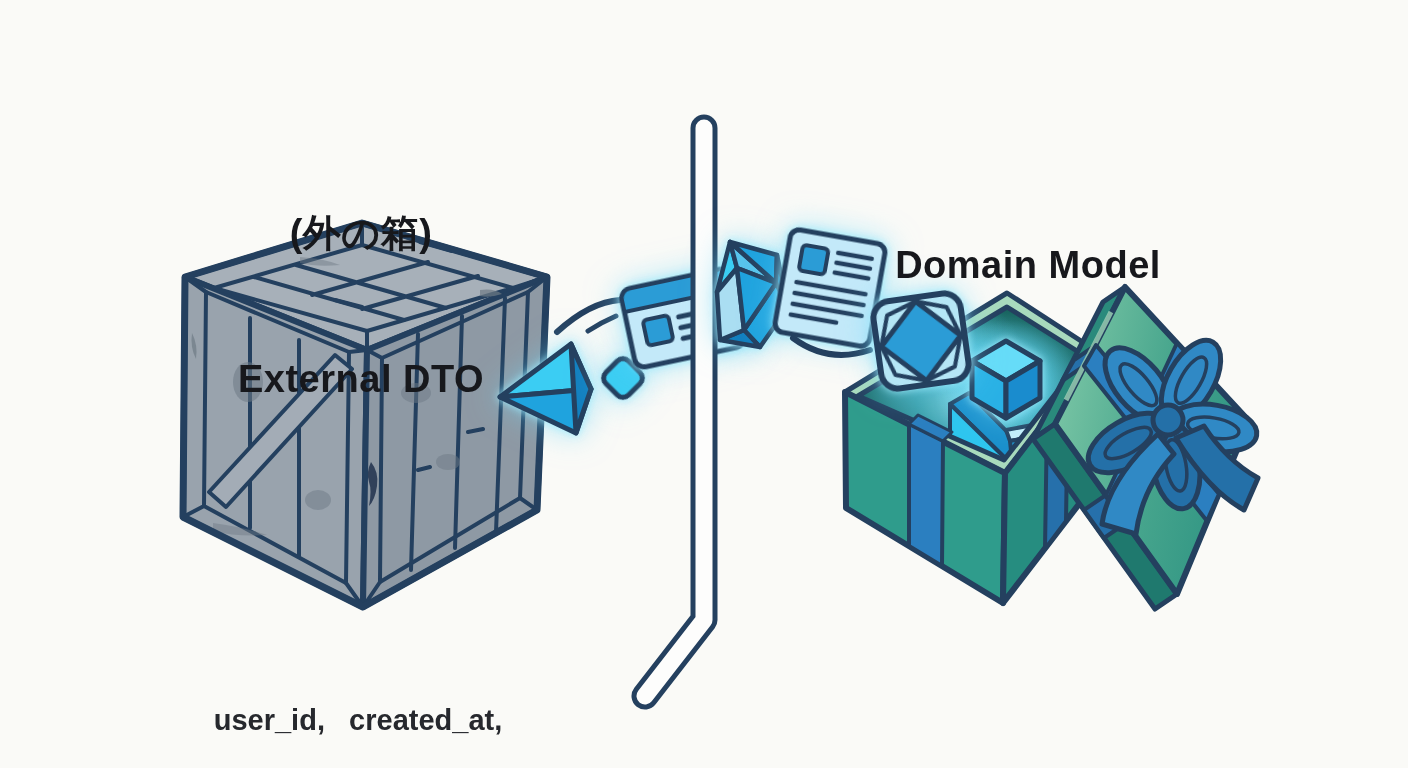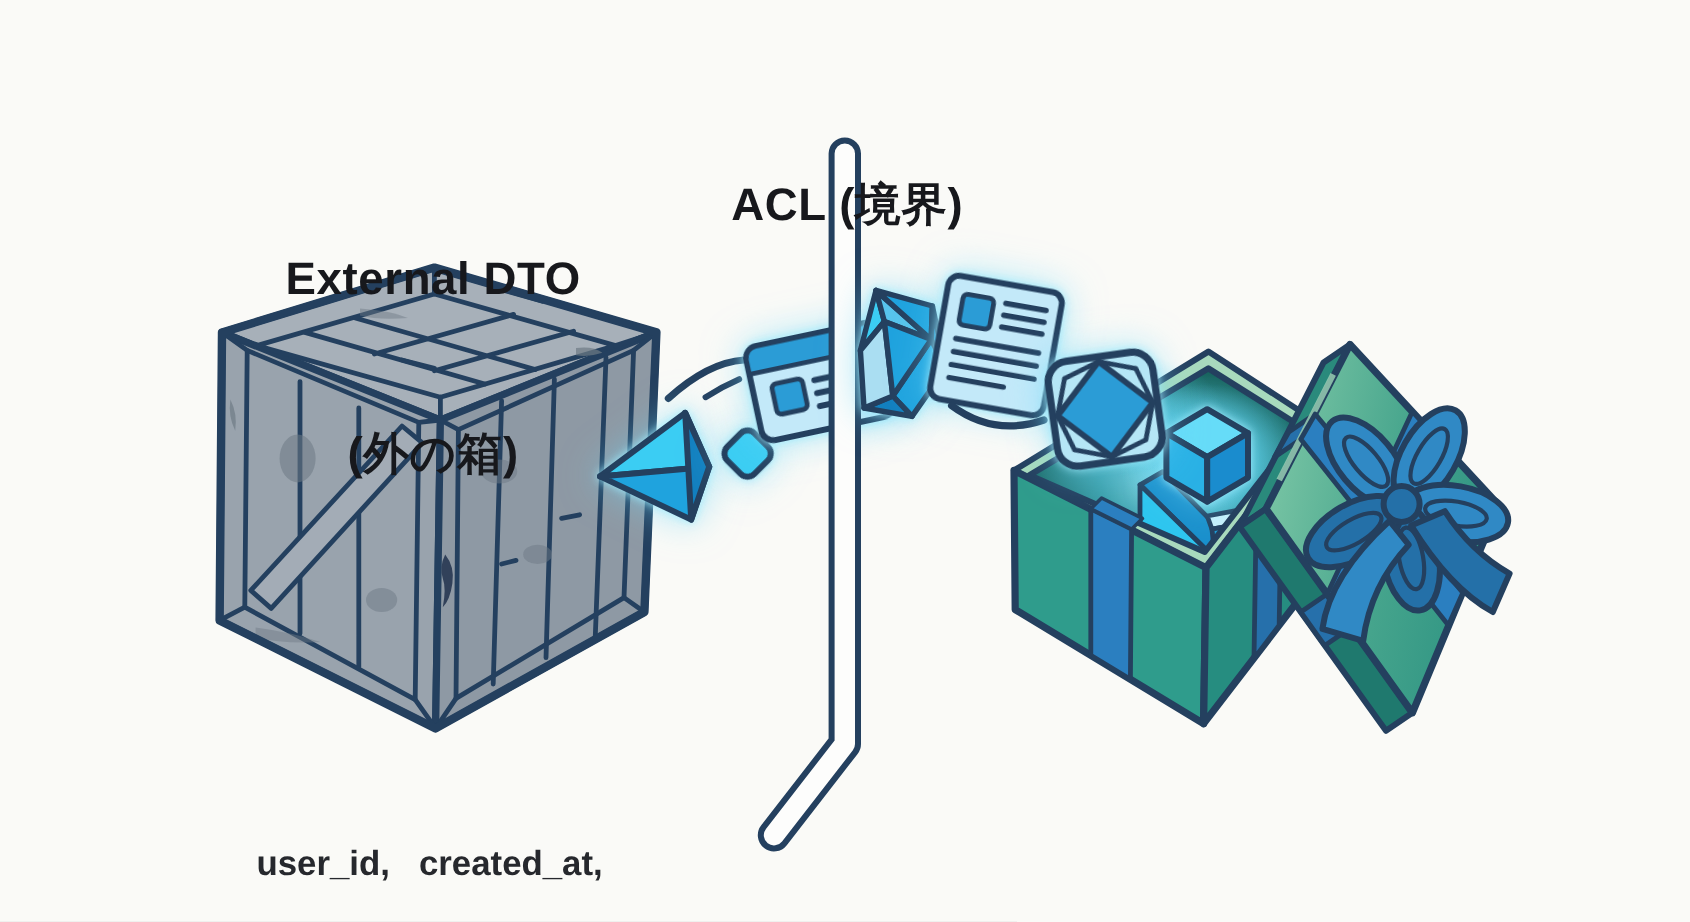--- a/index.html
+++ b/index.html
@@ -190,28 +190,26 @@
             <ellipse class="s nf" stroke-width="3.5" cx="46" cy="0" rx="26" ry="10"></ellipse>
           </g>
       <path class="s fBw" stroke-width="5" d="M-10,14 Q-60,60 -66,104 L-32,114 Q-26,68 6,34 Z"></path>
       <path class="s fBwD" stroke-width="5" d="M8,18 Q40,70 76,90 L90,58 Q58,40 36,6 Z"></path>
       <circle class="s fBwD" stroke-width="5" r="15"></circle>
     </g>
   </g>
 </svg>
 
 <div class="t t-main" style="left:361px;top:112px;">
+  <div>(外の箱)</div>
   <div>External DTO</div>
-  <div>(外の箱)</div>
-</div>
-
-<div class="t t-main" style="left:706px;top:50px;">
-  <div>ACL (境界)</div>
-</div>
+</div>
+
 
 <div class="t t-main" style="left:1028px;top:144px;">
+  <div>Domain Model</div>
 </div>
 
 <div class="t t-fields" style="left:358px;top:620px;">
   <div>user_id,   created_at,</div>
   
 </div>
 </div>
 
 </body></html>

